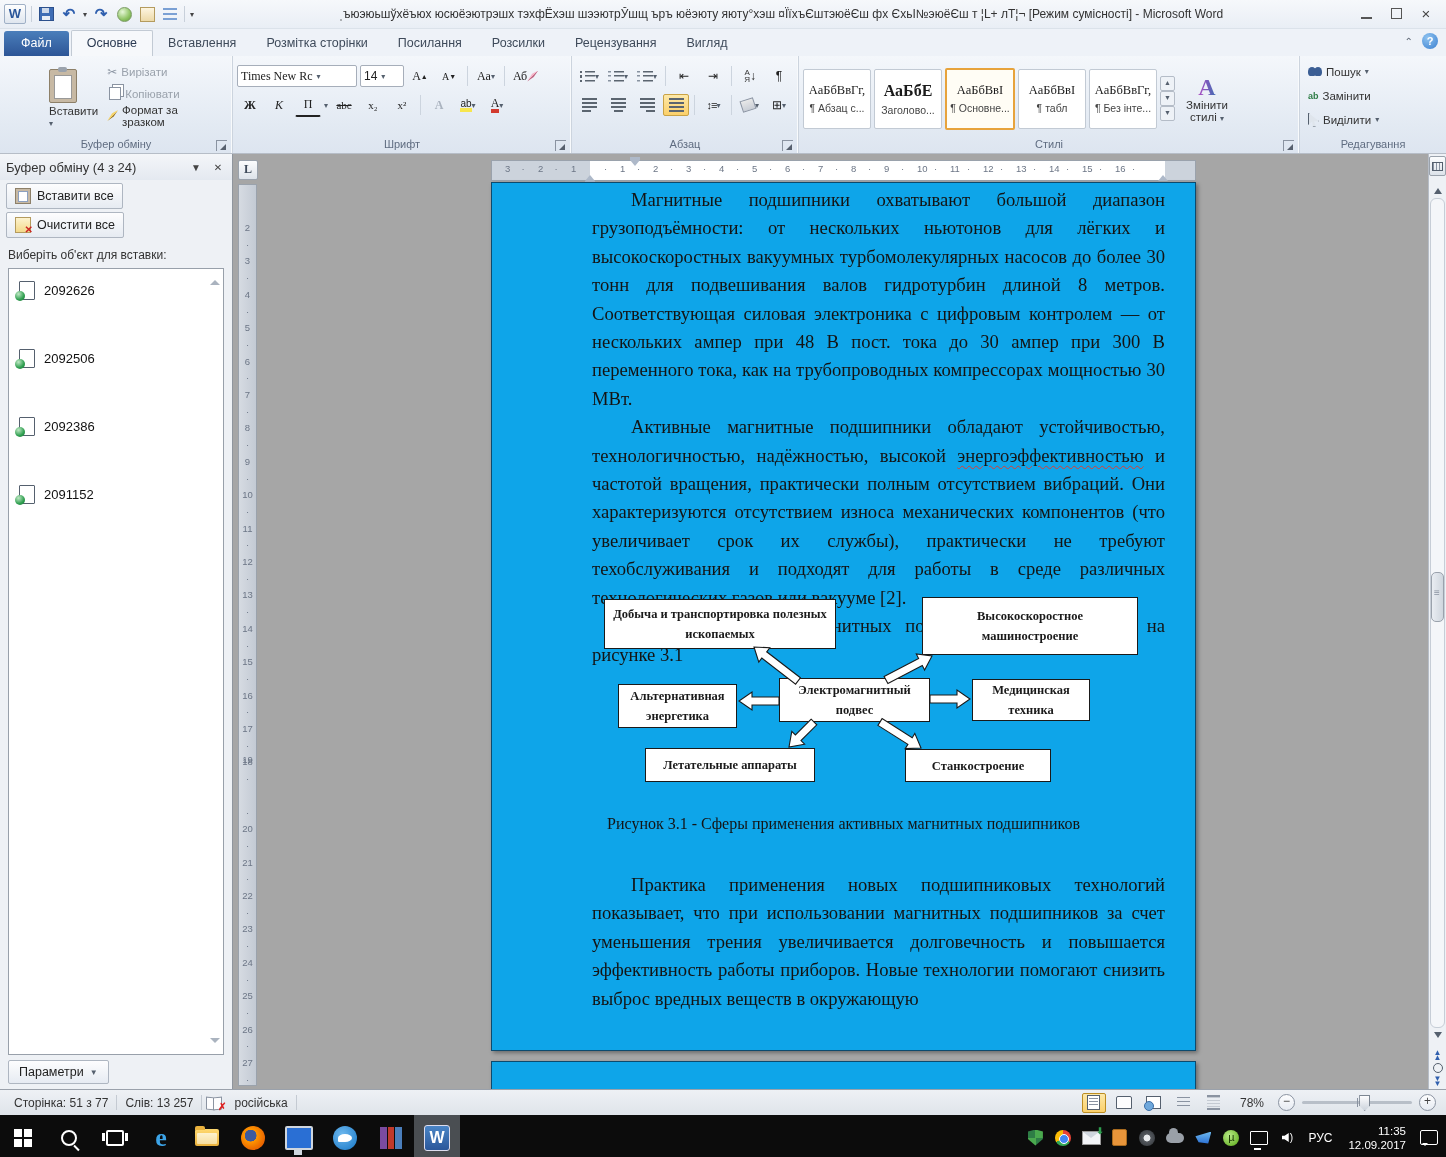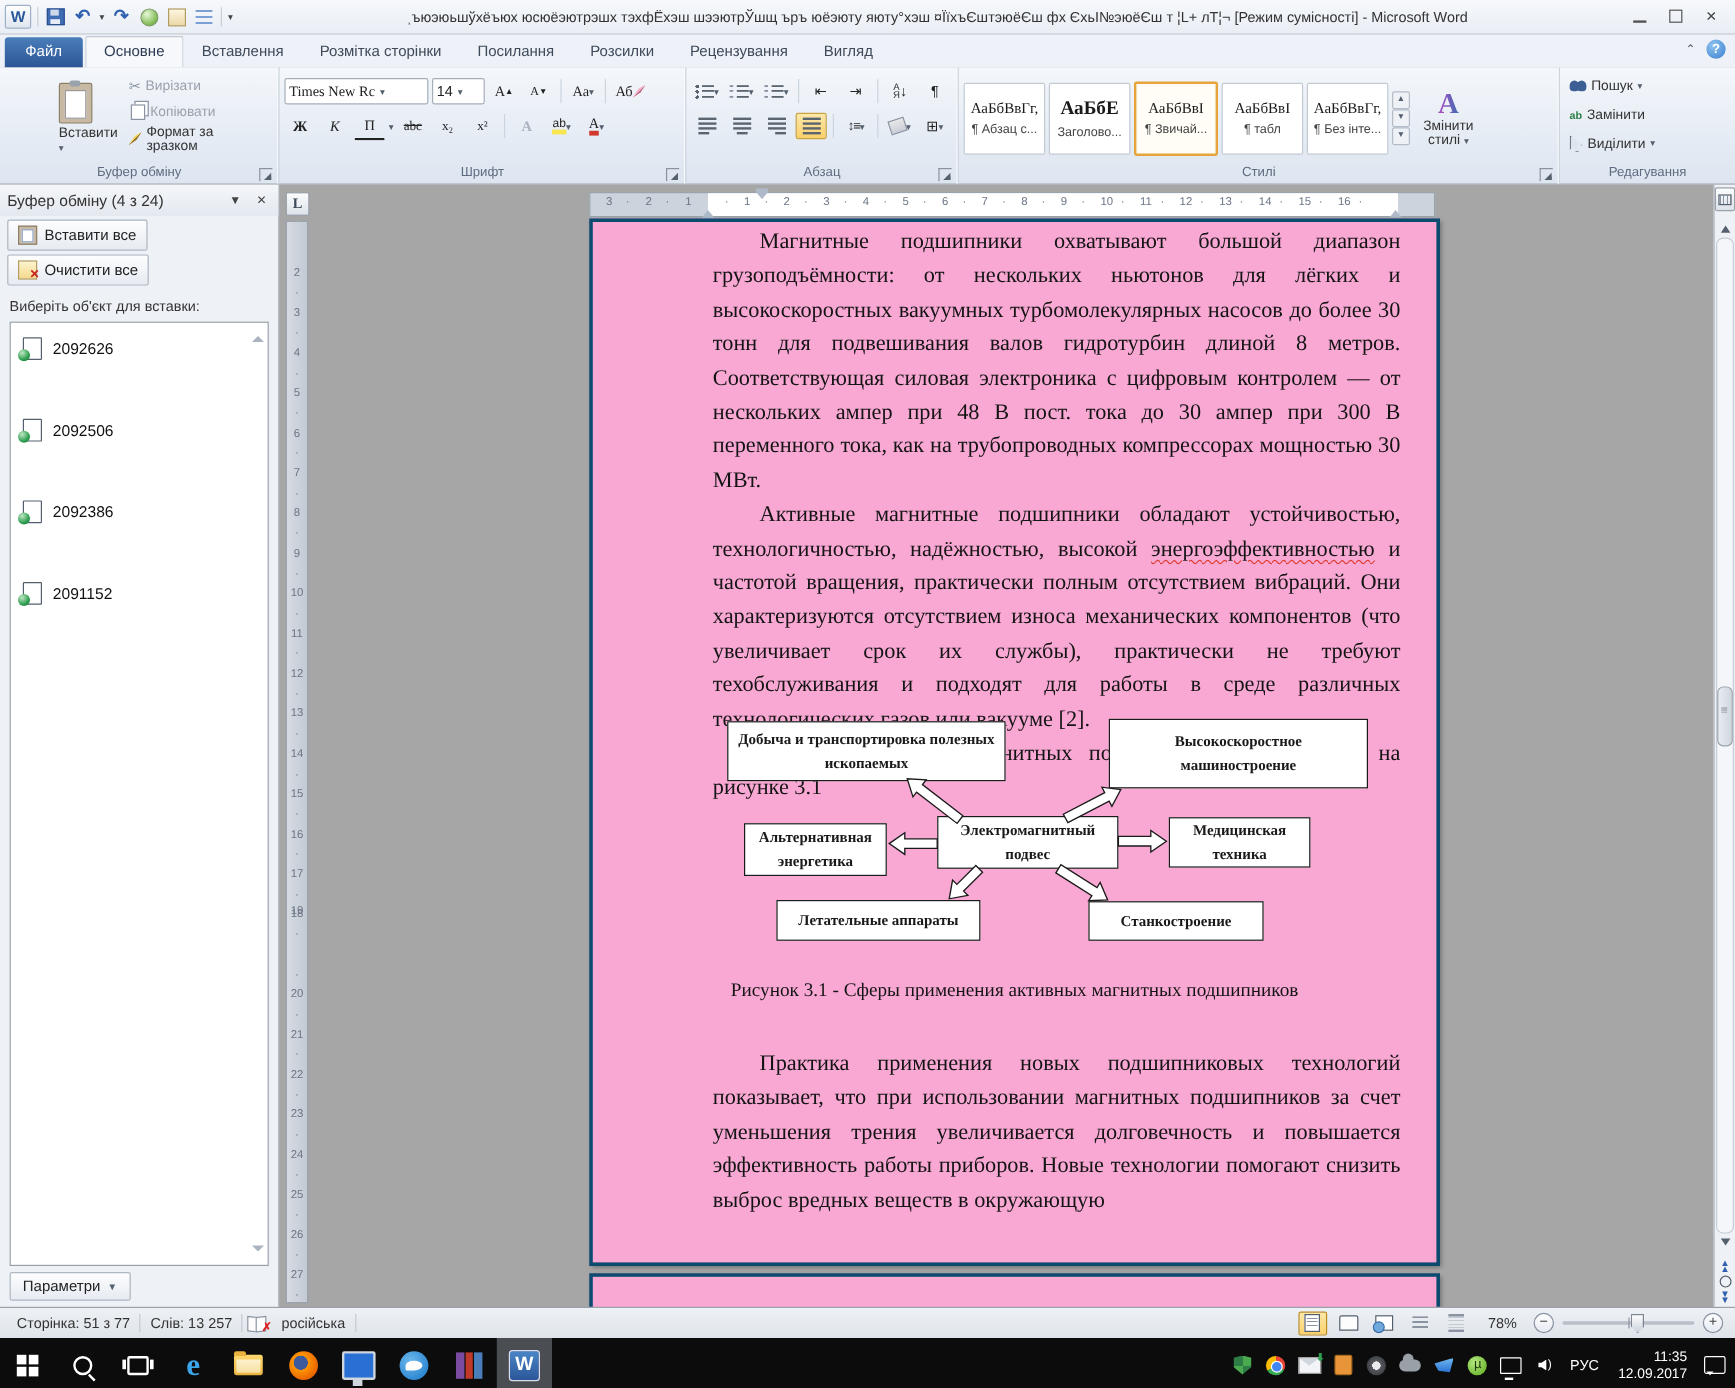--- a/index.html
+++ b/index.html
@@ -154,21 +154,21 @@
   .mk{position:absolute;}
   .mk-fl{left:138px;top:-1px;width:0;height:0;border:5px solid transparent;border-top:6px solid #aeb9c9;}
   .mk-fl:before{content:"";position:absolute;left:-5px;top:-9px;width:10px;height:3px;background:#aeb9c9;}
   .mk-left{left:93px;bottom:-1px;width:0;height:0;border:5px solid transparent;border-bottom:6px solid #aeb9c9;}
   .mk-left:before{content:"";position:absolute;left:-5px;top:6px;width:10px;height:4px;background:#aeb9c9;}
   .mk-right{left:666px;bottom:-1px;width:0;height:0;border:5px solid transparent;border-bottom:6px solid #aeb9c9;}
   .vruler{position:absolute;left:5px;top:30px;width:17px;height:900px;background:linear-gradient(90deg,#d6dbe2,#c3cad4);
     border:1px solid #9aa2ac;overflow:hidden;}
   .vnum,.vdot{position:absolute;left:0;width:100%;text-align:center;font-size:9.5px;color:#6c7686;}
 
-  .page{position:absolute;left:258px;background:#f9a8d4;border:3px solid #0c4a6e;box-shadow:2px 2px 4px rgba(0,0,0,.35);}
+  .page{position:absolute;left:258px;background:#0ea5e9;border:1px solid #0c4a6e;box-shadow:2px 2px 4px rgba(0,0,0,.35);}
   .page1{top:28px;width:703px;height:867px;}
   .page2{top:907px;width:703px;height:28px;}
   .tblock{position:absolute;left:100px;right:30px;font-family:"Liberation Serif",serif;font-size:18.6px;
     line-height:28.4px;color:#141414;text-align:justify;}
   .tblock p{margin:0;text-indent:39px;}
   .sperr{text-decoration:underline;text-decoration-style:wavy;text-decoration-color:#e03c31;text-decoration-thickness:1px;text-underline-offset:3px;}
   .caption{position:absolute;left:0;width:100%;top:632px;text-align:center;font-family:"Liberation Serif",serif;
     font-size:16px;color:#141414;}
   .dgsvg{position:absolute;left:0;top:0;width:703px;height:867px;pointer-events:none;}
   .dbox{position:absolute;border:1px solid #1a1a1a;background:#fff;display:flex;flex-direction:column;
@@ -485,21 +485,21 @@
         <div class="stylecard">
           <span class="st-sample">АаБбВвГг,</span>
           <span class="st-name">¶ Абзац с...</span>
         </div>
         <div class="stylecard">
           <span class="st-sample h1">АаБбЕ</span>
           <span class="st-name">Заголово...</span>
         </div>
         <div class="stylecard sel">
           <span class="st-sample">АаБбВвІ</span>
-          <span class="st-name">¶ Звичай...</span>
+          <span class="st-name">¶ Основне...</span>
         </div>
         <div class="stylecard">
           <span class="st-sample">АаБбВвІ</span>
           <span class="st-name">¶ табл</span>
         </div>
         <div class="stylecard">
           <span class="st-sample">АаБбВвГг,</span>
           <span class="st-name">¶ Без інте...</span>
         </div>
         <div class="gal-scroll">

